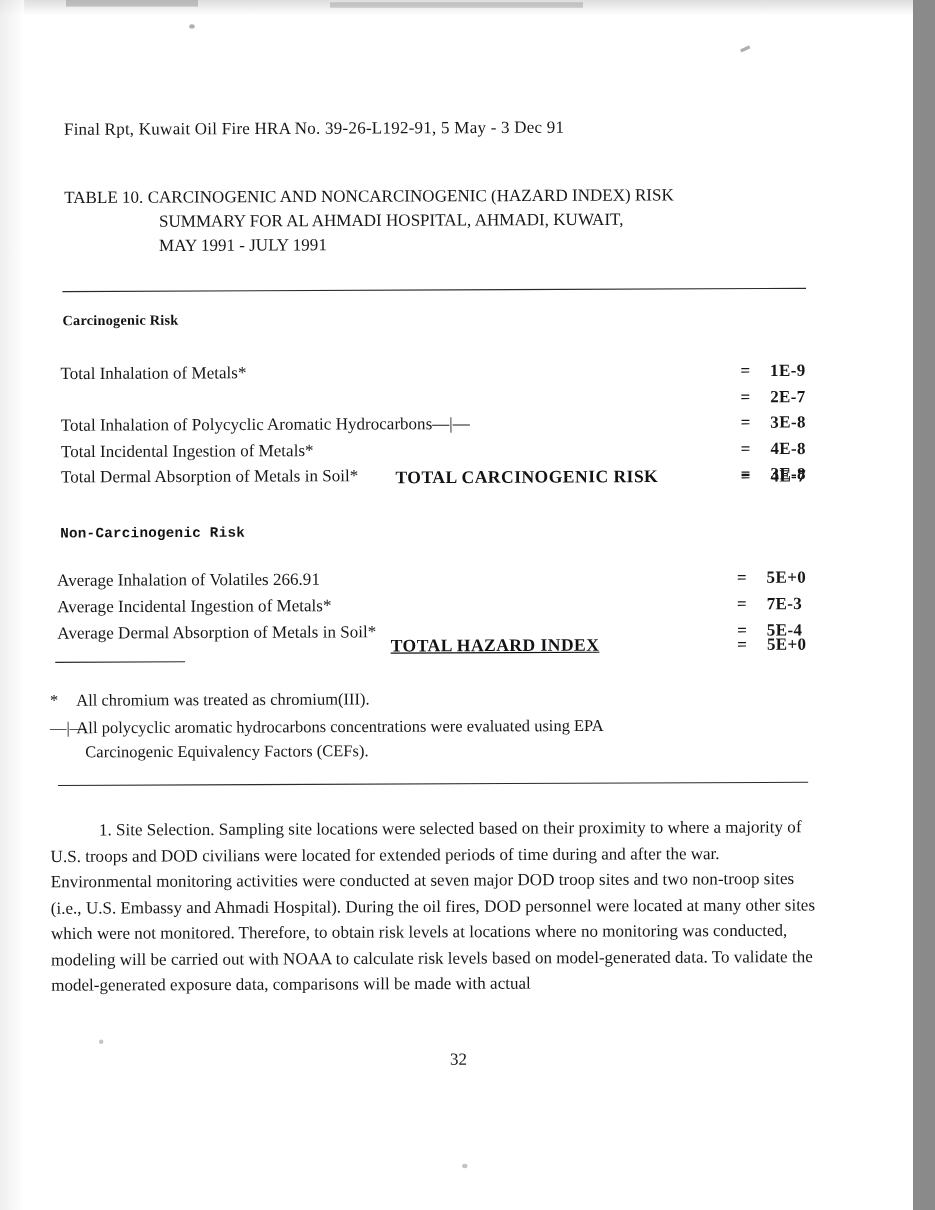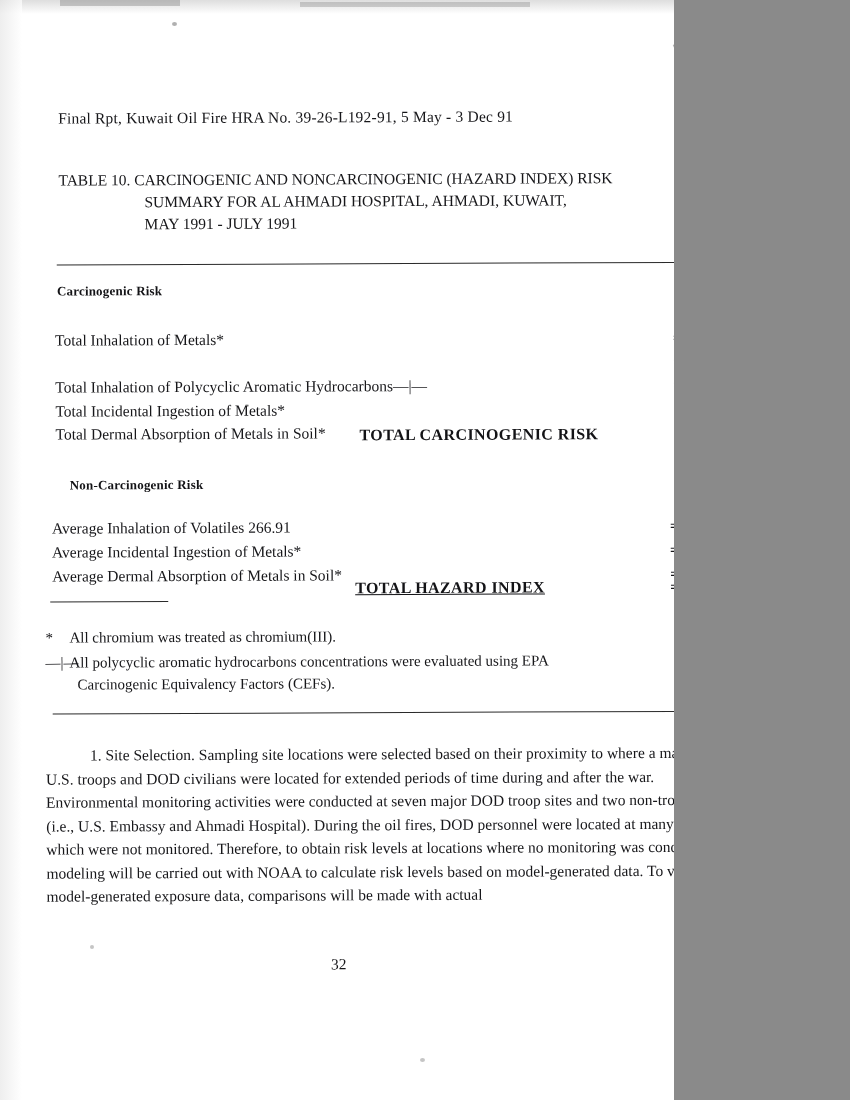--- a/index.html
+++ b/index.html
@@ -5,21 +5,21 @@
   html, body {
     margin: 0;
     padding: 0;
     background: #8a8a8a;
   }
   body {
     font-family: "Liberation Serif", serif;
   }
   .page {
     position: relative;
-    width: 674px;
+    width: 830px;
     height: 1100px;
     background: #ffffff;
     overflow: hidden;
     box-sizing: border-box;
   }
   
   .page::before {
     content: "";
     position: absolute;
     left: 0; top: 0; right: 0; height: 14px;
@@ -82,21 +82,21 @@
   .rule-bottom { left: 52px; top: 712px;  width: 682px; }
 
   .section-head {
     position: absolute;
     font-weight: bold;
     font-size: 13px;
     color: #131316;
     letter-spacing: .2px;
   }
   .sh-carc     { left: 58px; top: 282px; }
-  .sh-noncarc  { left: 70px; top: 476px; }
+  .sh-noncarc  { left: 55px; top: 476px; font-family: Liberation Mono, monospace; }
 
   .risk-block {
     position: absolute;
     font-size: 15.5px;
     color: #17171a;
   }
   .risk-block .row {
     position: relative;
     height: 23px;
     white-space: nowrap;

